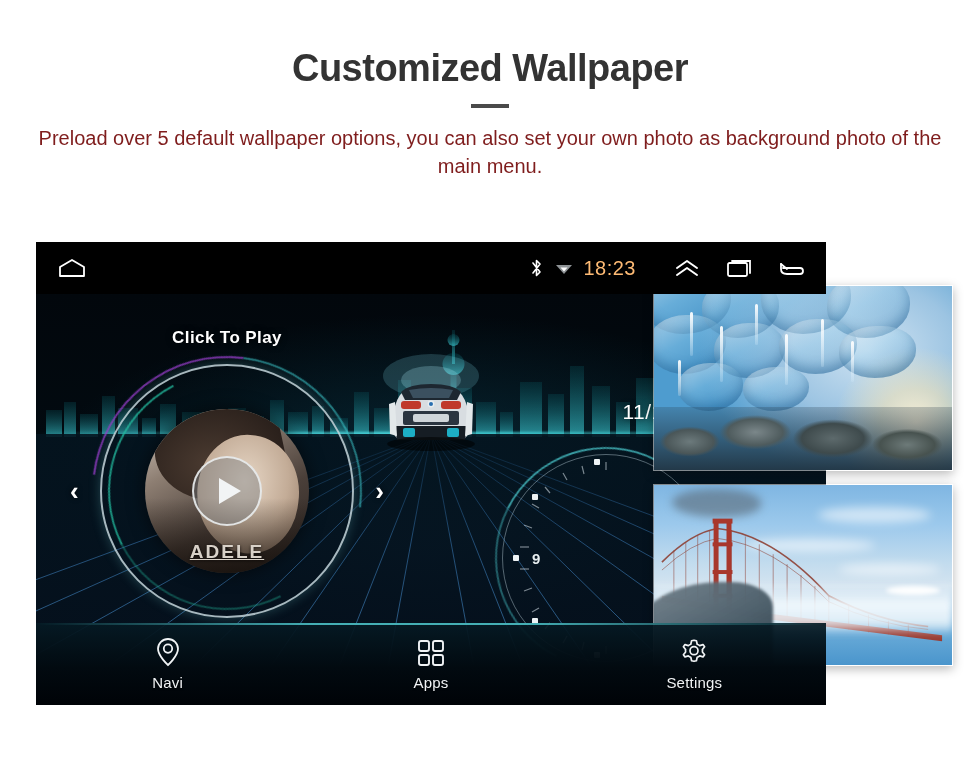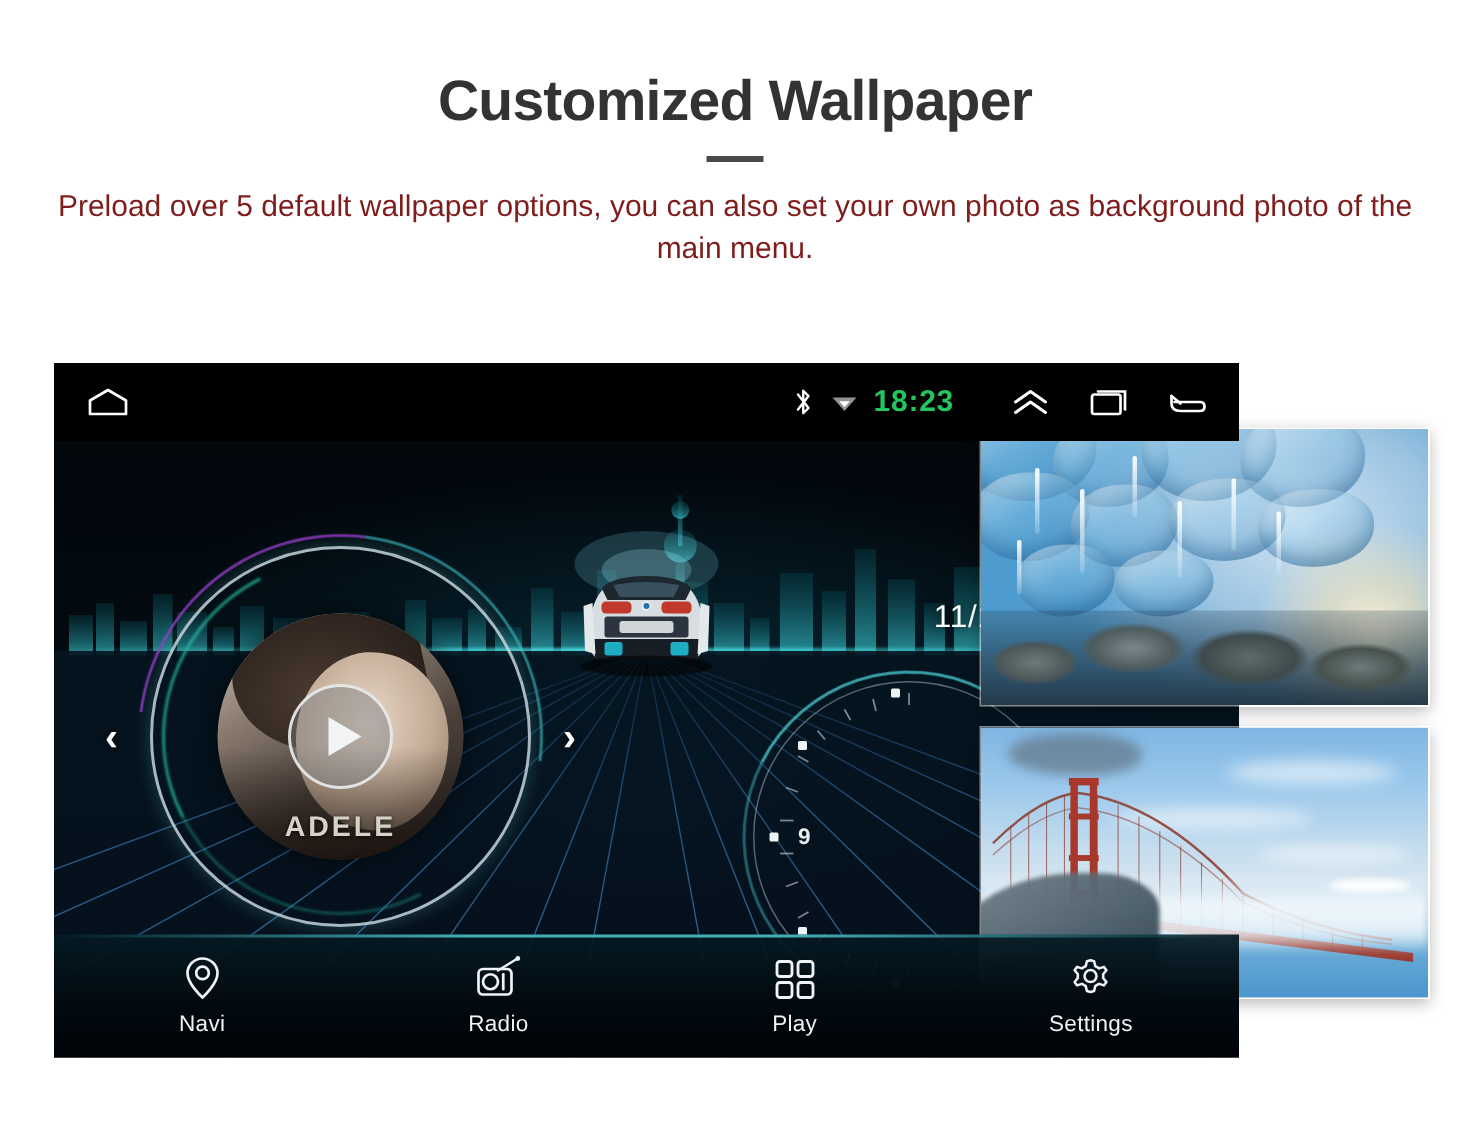--- a/index.html
+++ b/index.html
@@ -35,21 +35,21 @@
   }
   
   .statusbar {
     position:absolute; left:0; top:0; width:100%; height:52px;
     background:#000; display:flex; align-items:center;
     padding:0 22px; z-index:9;
   }
   .sb-spacer { flex:1; }
   .sb-icon { display:flex; align-items:center; justify-content:center; }
   .sb-time {
-    color:#22c55e; font-size:20px; font-weight:bold; letter-spacing:0.5px;
+    color:#fdba74; font-size:20px; font-weight:normal; letter-spacing:0.5px;
     margin:0 12px 0 10px;
   }
   .sb-right { display:flex; align-items:center; }
   .sb-right .sb-icon { margin-left:26px; }
 
   
   .wallpaper {
     position:absolute; left:0; top:52px; width:790px; height:411px;
     background:
       radial-gradient(ellipse 300px 130px at 50% 62%, rgba(38,92,120,0.55) 0%, rgba(10,25,38,0) 70%),
@@ -116,20 +116,21 @@
     transform:rotate(8deg);
   }
   .album-art .face-shadow {
     position:absolute; left:0; bottom:0; width:100%; height:46%;
     background:linear-gradient(180deg, rgba(20,14,10,0) 0%, rgba(18,12,8,0.75) 100%);
   }
   .album-title {
     position:absolute; left:0; bottom:10px; width:100%; text-align:center;
     color:#d8d1c8; font-size:19px; font-weight:bold; letter-spacing:2px;
     text-shadow:0 1px 3px rgba(0,0,0,0.8);
+    text-decoration:underline;
   }
   .play-btn {
     position:absolute; left:50%; top:50%; transform:translate(-50%,-50%);
     width:70px; height:70px; border-radius:50%;
     background:rgba(120,125,128,0.45);
     border:2px solid rgba(235,238,240,0.9);
     display:flex; align-items:center; justify-content:center;
   }
   .play-tri {
     width:0; height:0; margin-left:6px;
@@ -394,20 +395,21 @@
         <path d="M10 72 L16 70 L18 104 L11 102 Z" fill="#e3e8ea"></path>
         <path d="M94 72 L88 70 L86 104 L93 102 Z" fill="#e3e8ea"></path>
 
         <circle cx="52" cy="72" r="3.4" fill="#e8edf0"></circle>
         <circle cx="52" cy="72" r="2" fill="#2a6fb0"></circle>
 
         <ellipse cx="52" cy="112" rx="44" ry="7" fill="#000" opacity="0.55"></ellipse>
       </svg>
 
       <div class="music-widget">
+        <div class="click-to-play">Click To Play</div>
         <div class="ring-outer"></div>
         <div class="ring-accent"></div>
         <div class="ring-teal"></div>
 
         <div class="album-art">
           <div class="face-hair"></div>
           <div class="face-skin"></div>
           <div class="face-shadow"></div>
           <div class="album-title">ADELE</div>
         </div>
@@ -499,44 +501,32 @@
       <div class="bn-item">
         <div class="bn-icon">
           <svg width="26" height="30" viewBox="0 0 26 30">
             <path d="M13 2 C7.5 2 3 6.4 3 11.8 C3 19 13 28 13 28 C13 28 23 19 23 11.8 C23 6.4 18.5 2 13 2 Z" fill="none" stroke="#f0f3f5" stroke-width="1.8"></path>
             <circle cx="13" cy="11.6" r="4.2" fill="none" stroke="#f0f3f5" stroke-width="1.8"></circle>
           </svg>
         </div>
         <div class="bn-label">Navi</div>
       </div>
 
-      <div class="bn-item">
-        <div class="bn-icon">
-          <svg width="32" height="30" viewBox="0 0 32 30">
-            <path d="M16 10 L29 2" fill="none" stroke="#f0f3f5" stroke-width="1.6" stroke-linecap="round"></path>
-            <circle cx="29.2" cy="2" r="1.6" fill="#f0f3f5"></circle>
-            <rect x="3" y="9" width="22" height="17" rx="3" fill="none" stroke="#f0f3f5" stroke-width="1.8"></rect>
-            <circle cx="11" cy="17.5" r="5" fill="none" stroke="#f0f3f5" stroke-width="1.8"></circle>
-            <line x1="19.5" y1="12.5" x2="19.5" y2="22.5" stroke="#f0f3f5" stroke-width="1.8" stroke-linecap="round"></line>
-          </svg>
-        </div>
-        <div class="bn-label">Radio</div>
-      </div>
 
 
       <div class="bn-item">
         <div class="bn-icon">
           <svg width="28" height="28" viewBox="0 0 28 28">
             <rect x="2" y="2" width="10" height="10" rx="2" fill="none" stroke="#f0f3f5" stroke-width="1.9"></rect>
             <rect x="16" y="2" width="10" height="10" rx="2" fill="none" stroke="#f0f3f5" stroke-width="1.9"></rect>
             <rect x="2" y="16" width="10" height="10" rx="2" fill="none" stroke="#f0f3f5" stroke-width="1.9"></rect>
             <rect x="16" y="16" width="10" height="10" rx="2" fill="none" stroke="#f0f3f5" stroke-width="1.9"></rect>
           </svg>
         </div>
-        <div class="bn-label">Play</div>
+        <div class="bn-label">Apps</div>
       </div>
 
 
       <div class="bn-item">
         <div class="bn-icon">
           <svg width="30" height="30" viewBox="0 0 30 30">
             <path d="M15 3.2 L17.4 3.8 L18.2 7.2 Q19.6 7.7 20.7 8.6 L24 7.6 L25.6 9.8 L23.4 12.5 Q23.6 13.7 23.4 15 L25.6 17.7 L24 19.9 L20.7 18.9 Q19.6 19.8 18.2 20.3 L17.4 23.7 L15 24.3 L12.6 23.7 L11.8 20.3 Q10.4 19.8 9.3 18.9 L6 19.9 L4.4 17.7 L6.6 15 Q6.4 13.7 6.6 12.5 L4.4 9.8 L6 7.6 L9.3 8.6 Q10.4 7.7 11.8 7.2 L12.6 3.8 Z" fill="none" stroke="#f0f3f5" stroke-width="1.7" stroke-linejoin="round"></path>
             <circle cx="15" cy="13.7" r="4" fill="none" stroke="#f0f3f5" stroke-width="1.7"></circle>
           </svg>
         </div>

